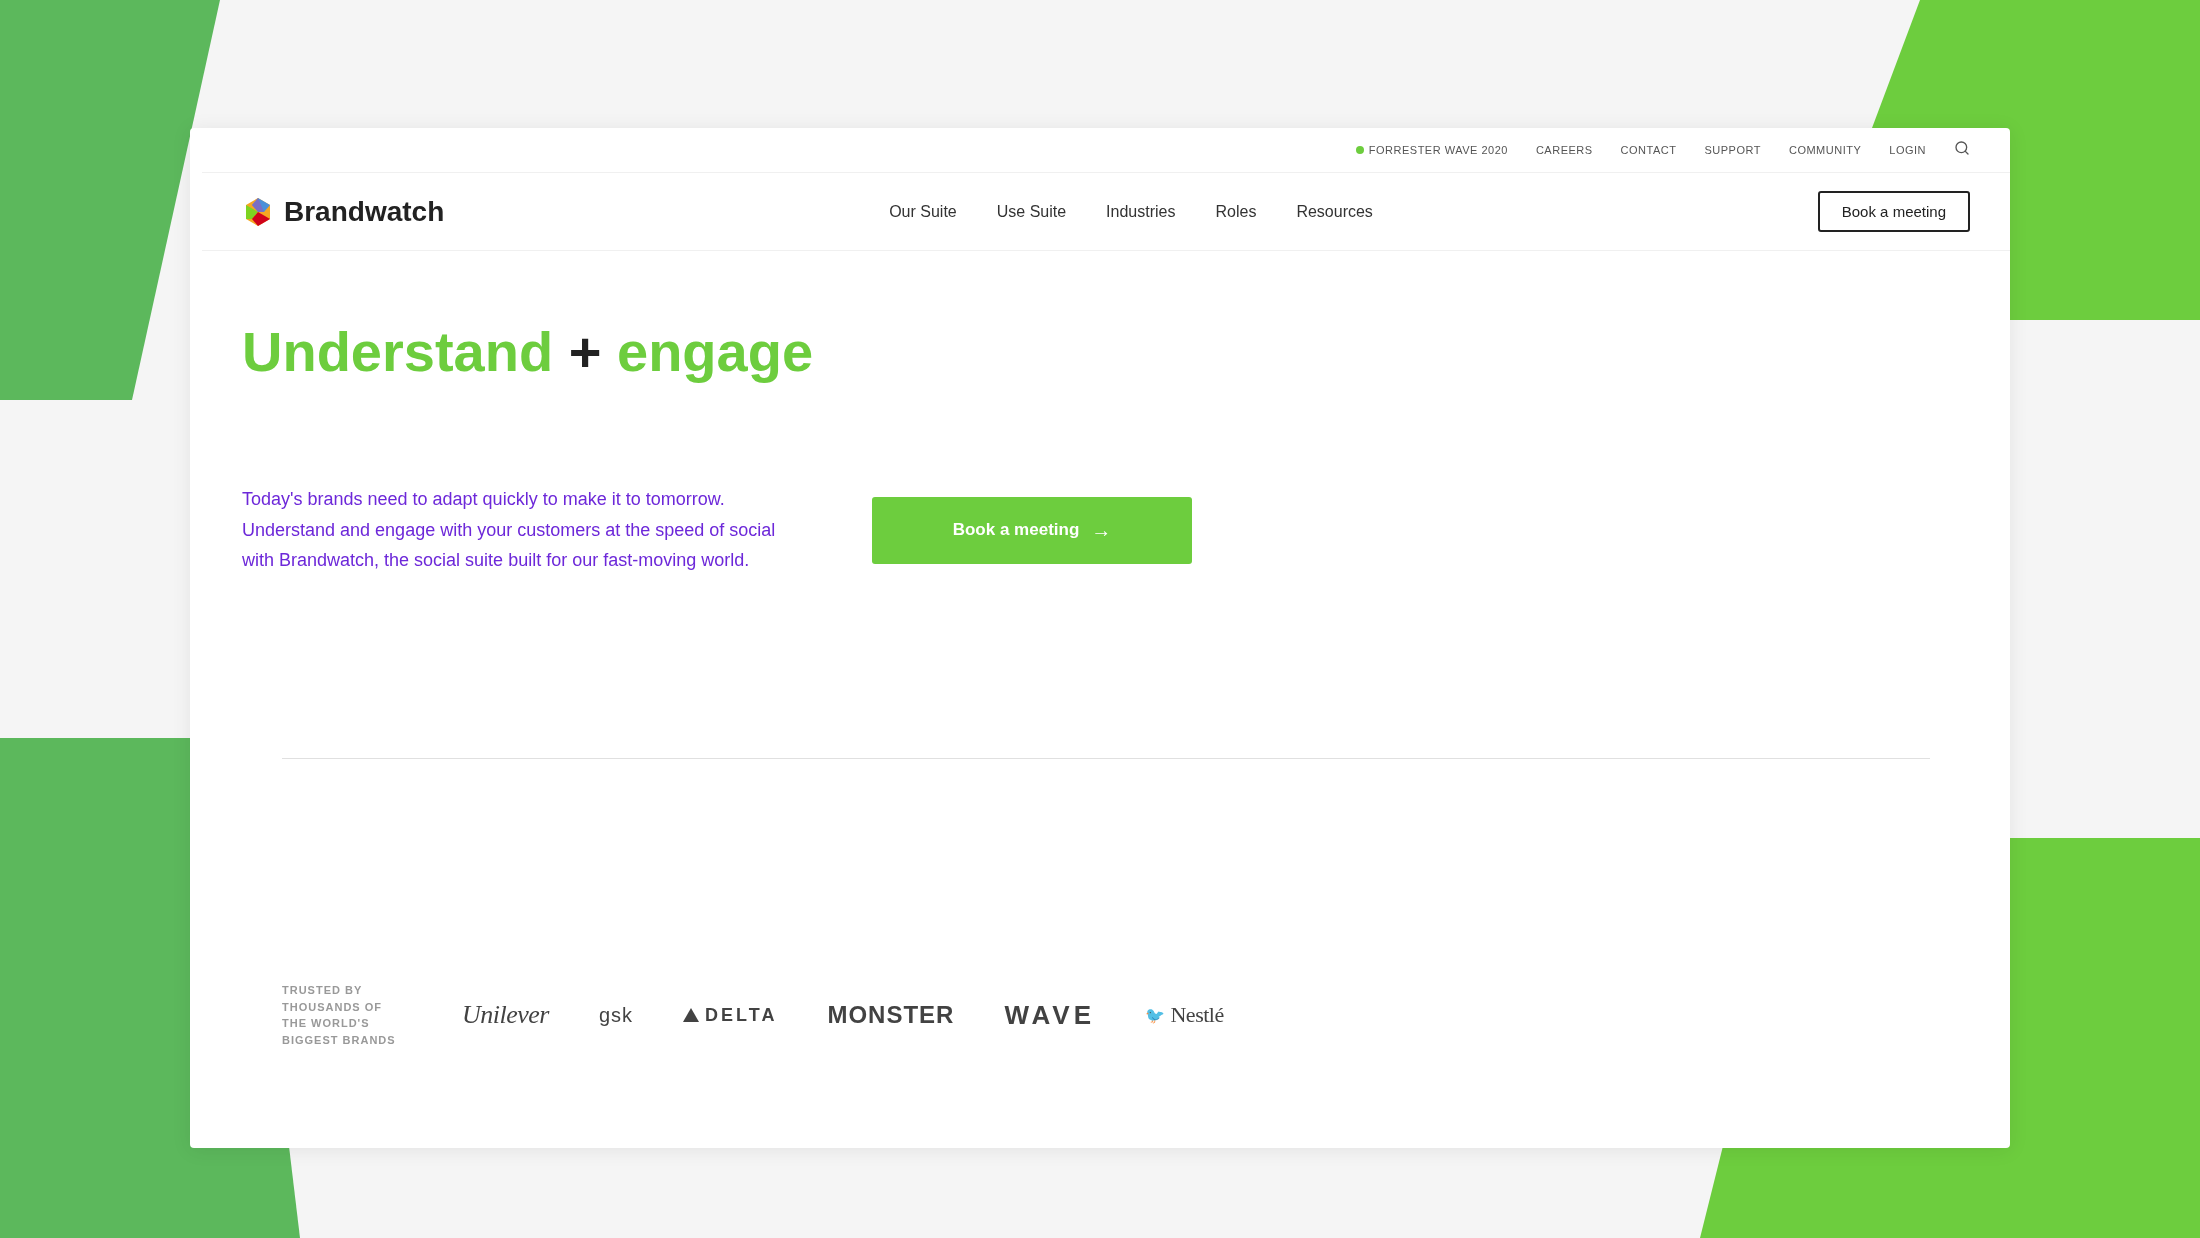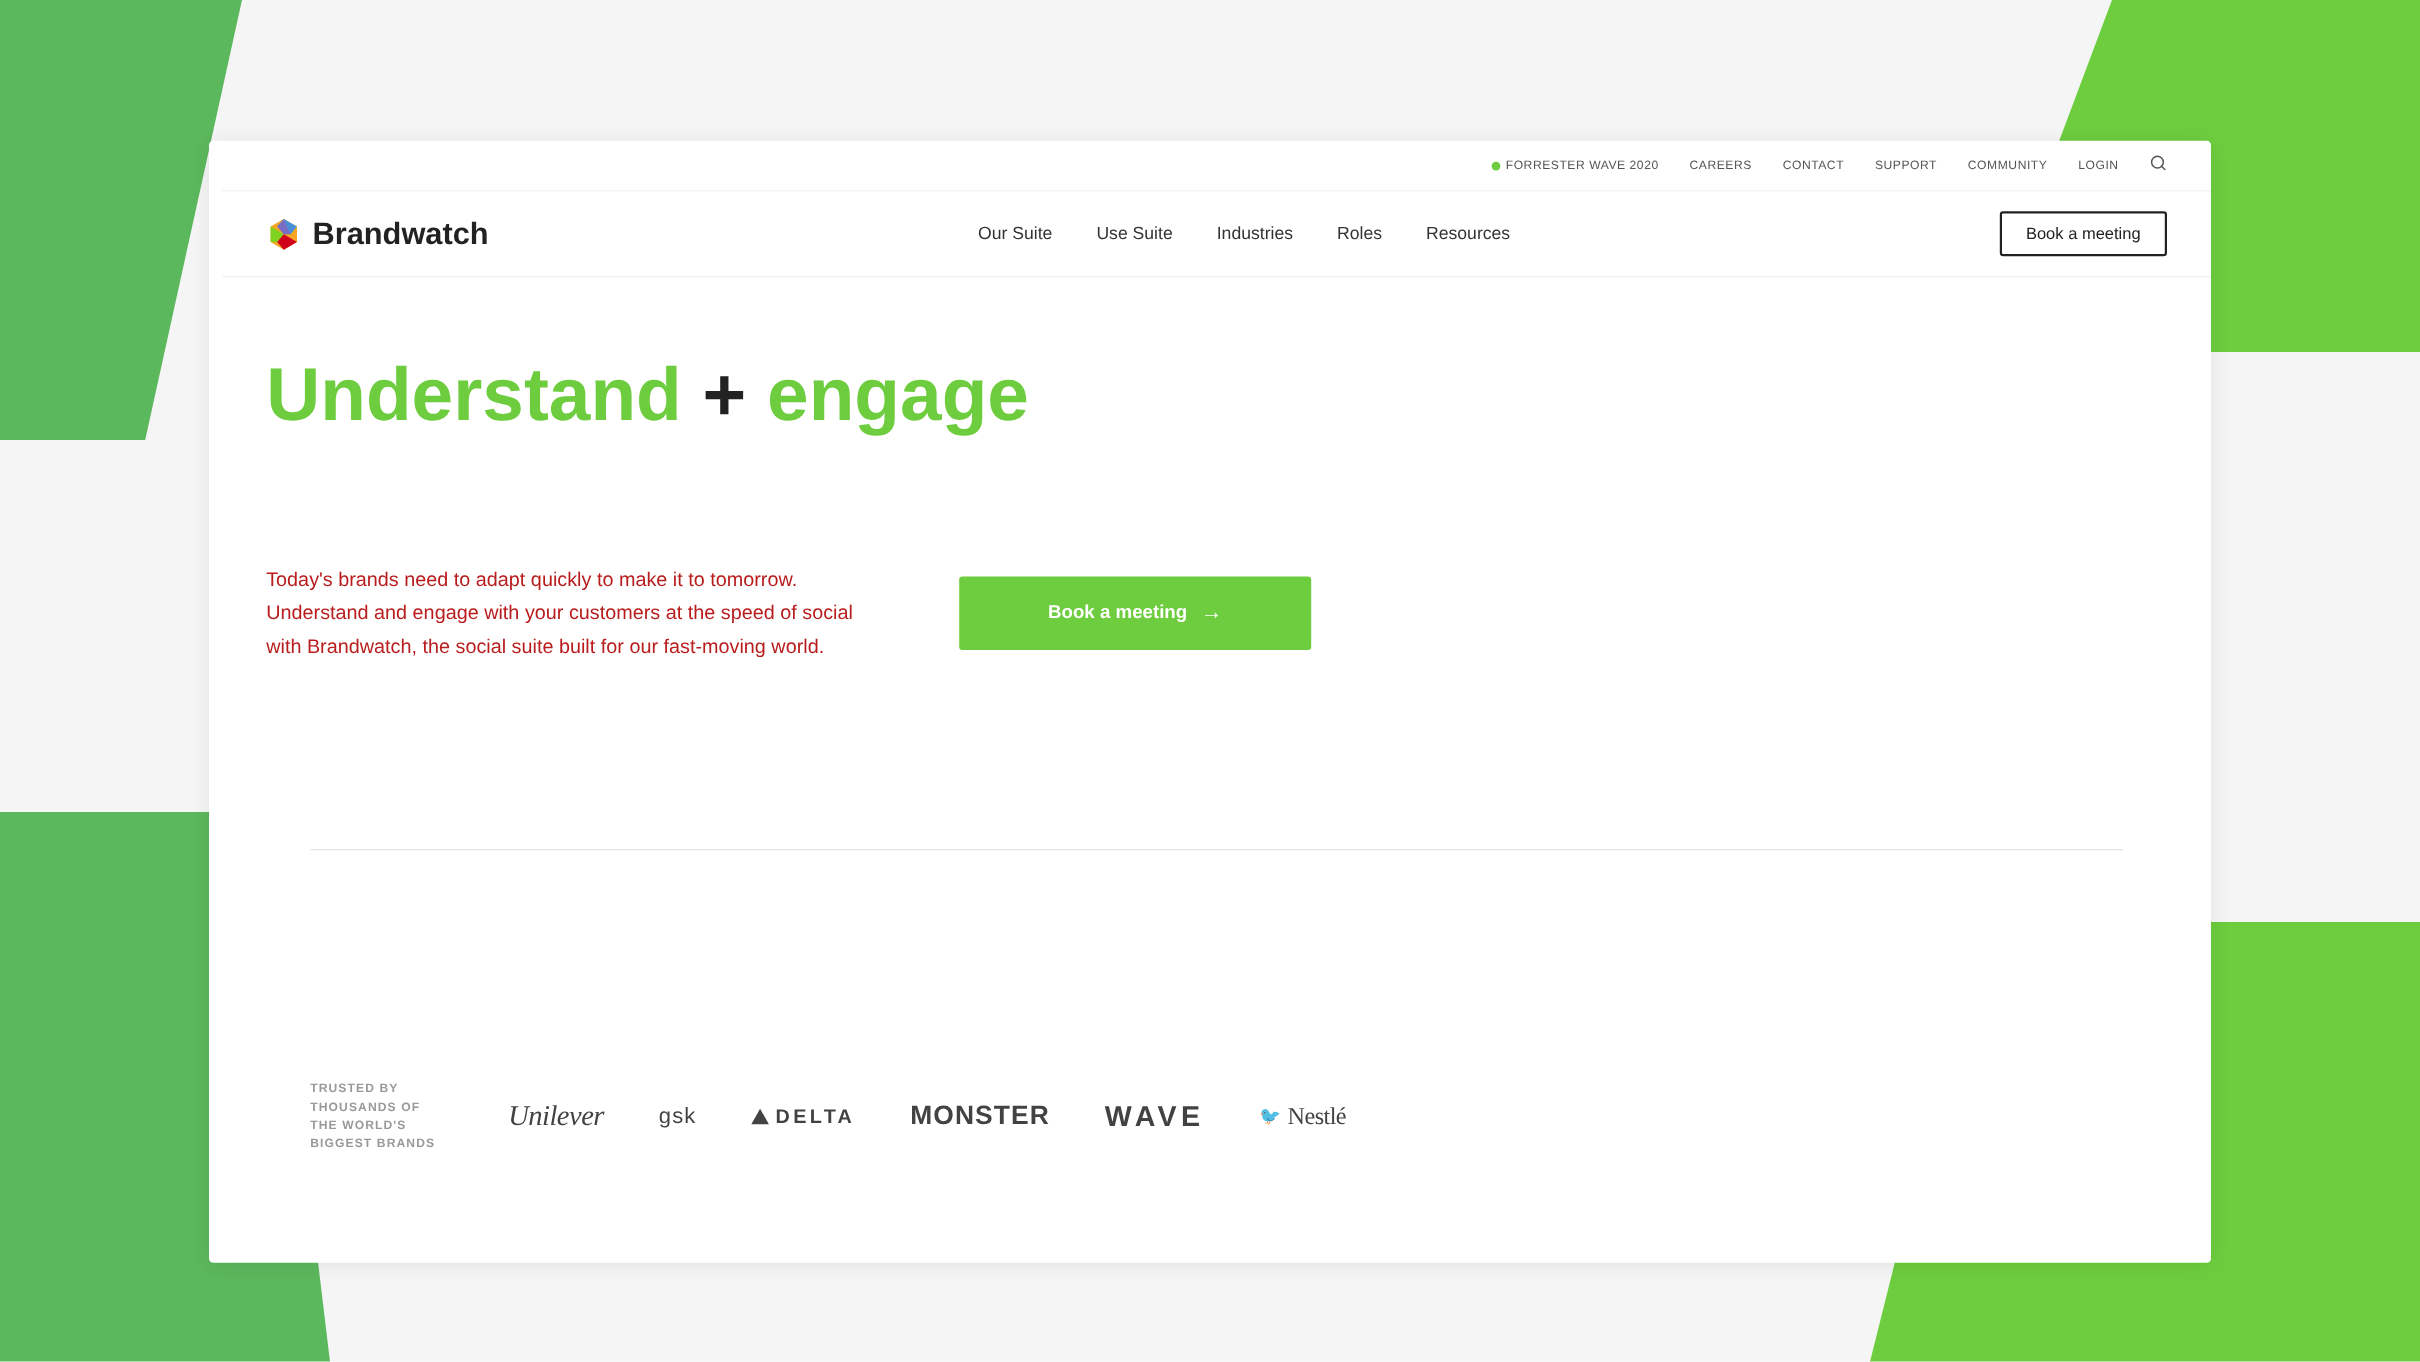--- a/index.html
+++ b/index.html
@@ -169,21 +169,21 @@
       display: flex;
       flex-direction: column;
       justify-content: space-between;
     }
 
     .hero-content {
       max-width: 950px;
     }
 
     .hero-heading {
-      font-size: 68px;
+      font-size: 56px;
       font-weight: 800;
       line-height: 1.1;
       margin-bottom: 40px;
     }
 
     .hero-heading-line1 {
       display: block;
       color: #222;
     }
 
@@ -201,21 +201,21 @@
     }
 
     .hero-body-row {
       display: flex;
       align-items: center;
       gap: 60px;
     }
 
     .hero-description {
       font-size: 18px;
-      color: #b91c1c;
+      color: #6d28d9;
       line-height: 1.7;
       max-width: 650px;
       flex: 1;
     }
 
     .hero-cta-btn {
       background-color: #6dcd3e;
       color: white;
       border: none;
       padding: 22px 50px;

